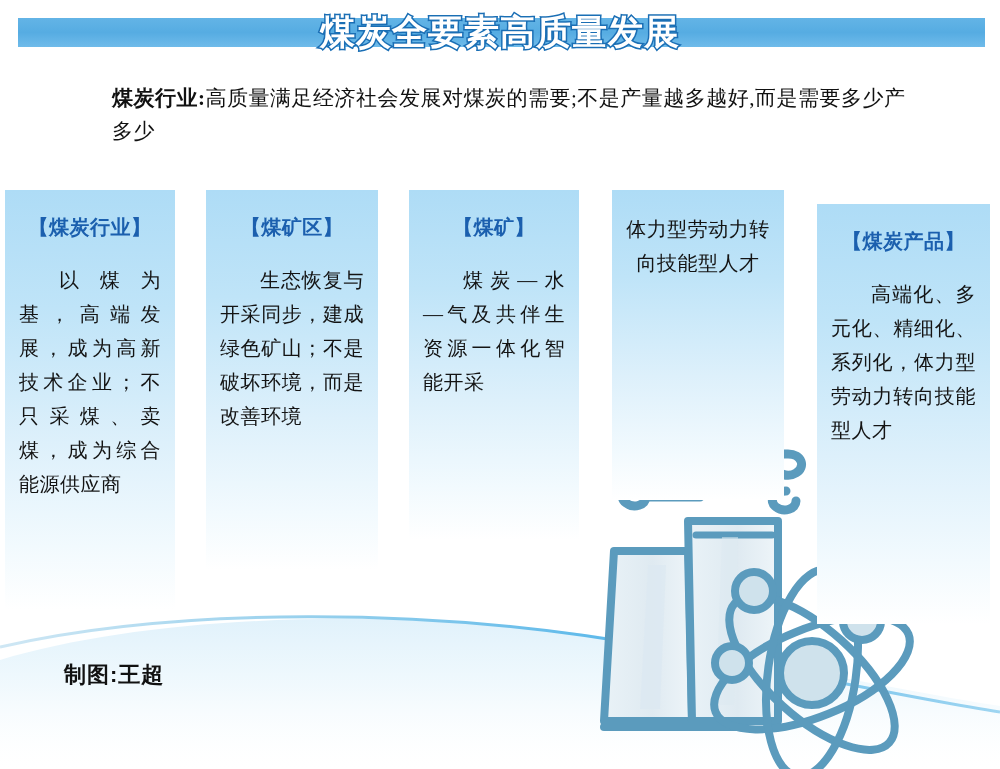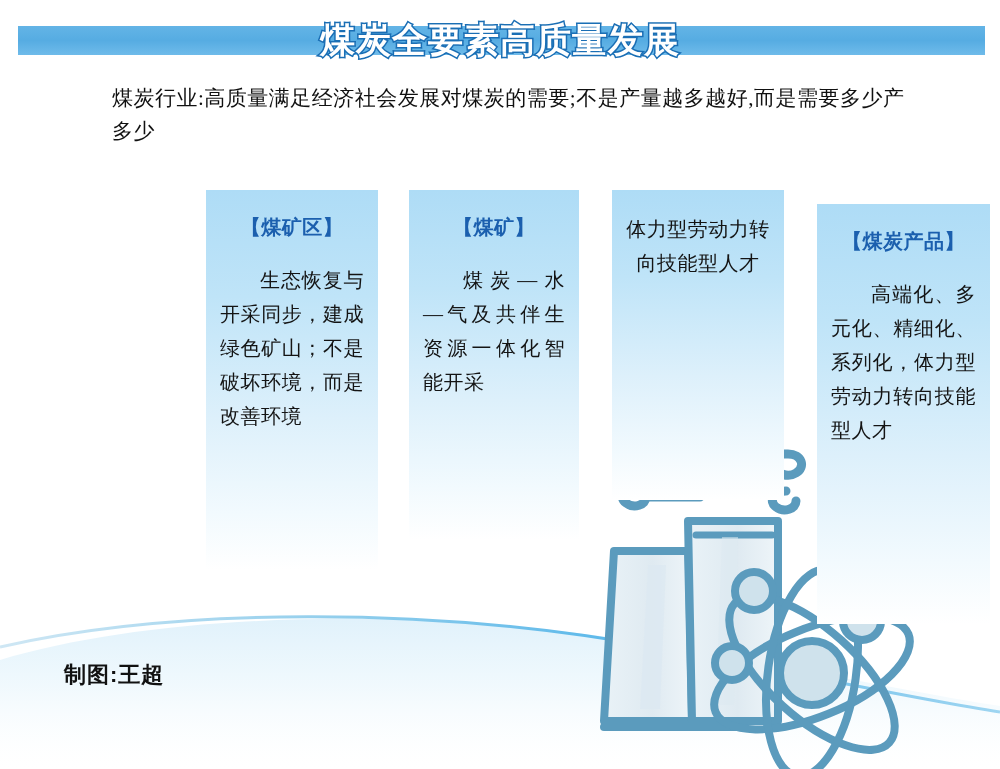--- a/index.html
+++ b/index.html
@@ -9,21 +9,21 @@
     font-family:"Liberation Serif","DejaVu Serif",serif;
     overflow:hidden;
     position:relative;
   }
   #stage{position:relative;width:1000px;height:769px;overflow:hidden;background:#fff;}
 
   
   .bg-art{position:absolute;left:0;top:0;width:1000px;height:769px;pointer-events:none;}
 
   
-  .title-wrap{position:absolute;left:0;top:12px;width:1000px;height:60px;}
+  .title-wrap{position:absolute;left:0;top:4px;width:1000px;height:60px;}
   .title-band{
     position:absolute;left:18px;top:14px;width:967px;height:29px;
     background:linear-gradient(180deg,#63b4e6 0%,#56ace2 50%,#6fbbea 100%);
   }
   .title-text{
     position:absolute;left:0;top:0;width:1000px;
     text-align:center;
     font-family:"Liberation Sans","DejaVu Sans",sans-serif;
     font-weight:bold;
     font-size:35px;
@@ -36,21 +36,21 @@
   }
 
   
   .subtitle{
     position:absolute;left:112px;top:82px;width:800px;
     font-size:21px;
     line-height:33px;
     color:#111111;
     letter-spacing:0.5px;
   }
-  .subtitle .lead{font-weight:normal;}
+  .subtitle .lead{font-weight:bold;}
 
   
   .card{
     position:absolute;
     background:linear-gradient(180deg,#aedcf6 0%,#bfe4f8 28%,#ddf0fb 60%,#f2fafe 85%,#ffffff 100%);
     overflow:hidden;
   }
   .card-title{
     text-align:center;
     font-family:"Liberation Sans","DejaVu Sans",sans-serif;
@@ -148,20 +148,24 @@
       <ellipse cx="272" cy="268" rx="104" ry="44" transform="rotate(-22 272 268)"></ellipse>
       <ellipse cx="272" cy="268" rx="104" ry="44" transform="rotate(42 272 268)"></ellipse>
       <ellipse cx="272" cy="268" rx="104" ry="44" transform="rotate(98 272 268)"></ellipse>
       <circle cx="272" cy="268" r="32" fill="#cfe2ec"></circle>
       <circle cx="214" cy="186" r="19" fill="#cfe2ec"></circle>
       <circle cx="322" cy="216" r="19" fill="#cfe2ec"></circle>
       <circle cx="192" cy="258" r="17" fill="#cfe2ec"></circle>
     </g>
   </svg>
 
+  <div class="card card-0" style="left:5px;top:190px;width:170px;height:420px;">
+    <div class="card-title">【煤炭行业】</div>
+    <div class="card-body">以煤为基，高端发展，成为高新技术企业；不只采煤、卖煤，成为综合能源供应商</div>
+  </div>
 
   <div class="card card-1" style="left:206px;top:190px;width:172px;height:380px;">
     <div class="card-title">【煤矿区】</div>
     <div class="card-body">生态恢复与开采同步，建成绿色矿山；不是破坏环境，而是改善环境</div>
   </div>
 
   <div class="card card-2" style="left:409px;top:190px;width:170px;height:350px;">
     <div class="card-title">【煤矿】</div>
     <div class="card-body">煤炭—水—气及共伴生资源一体化智能开采</div>
   </div>

